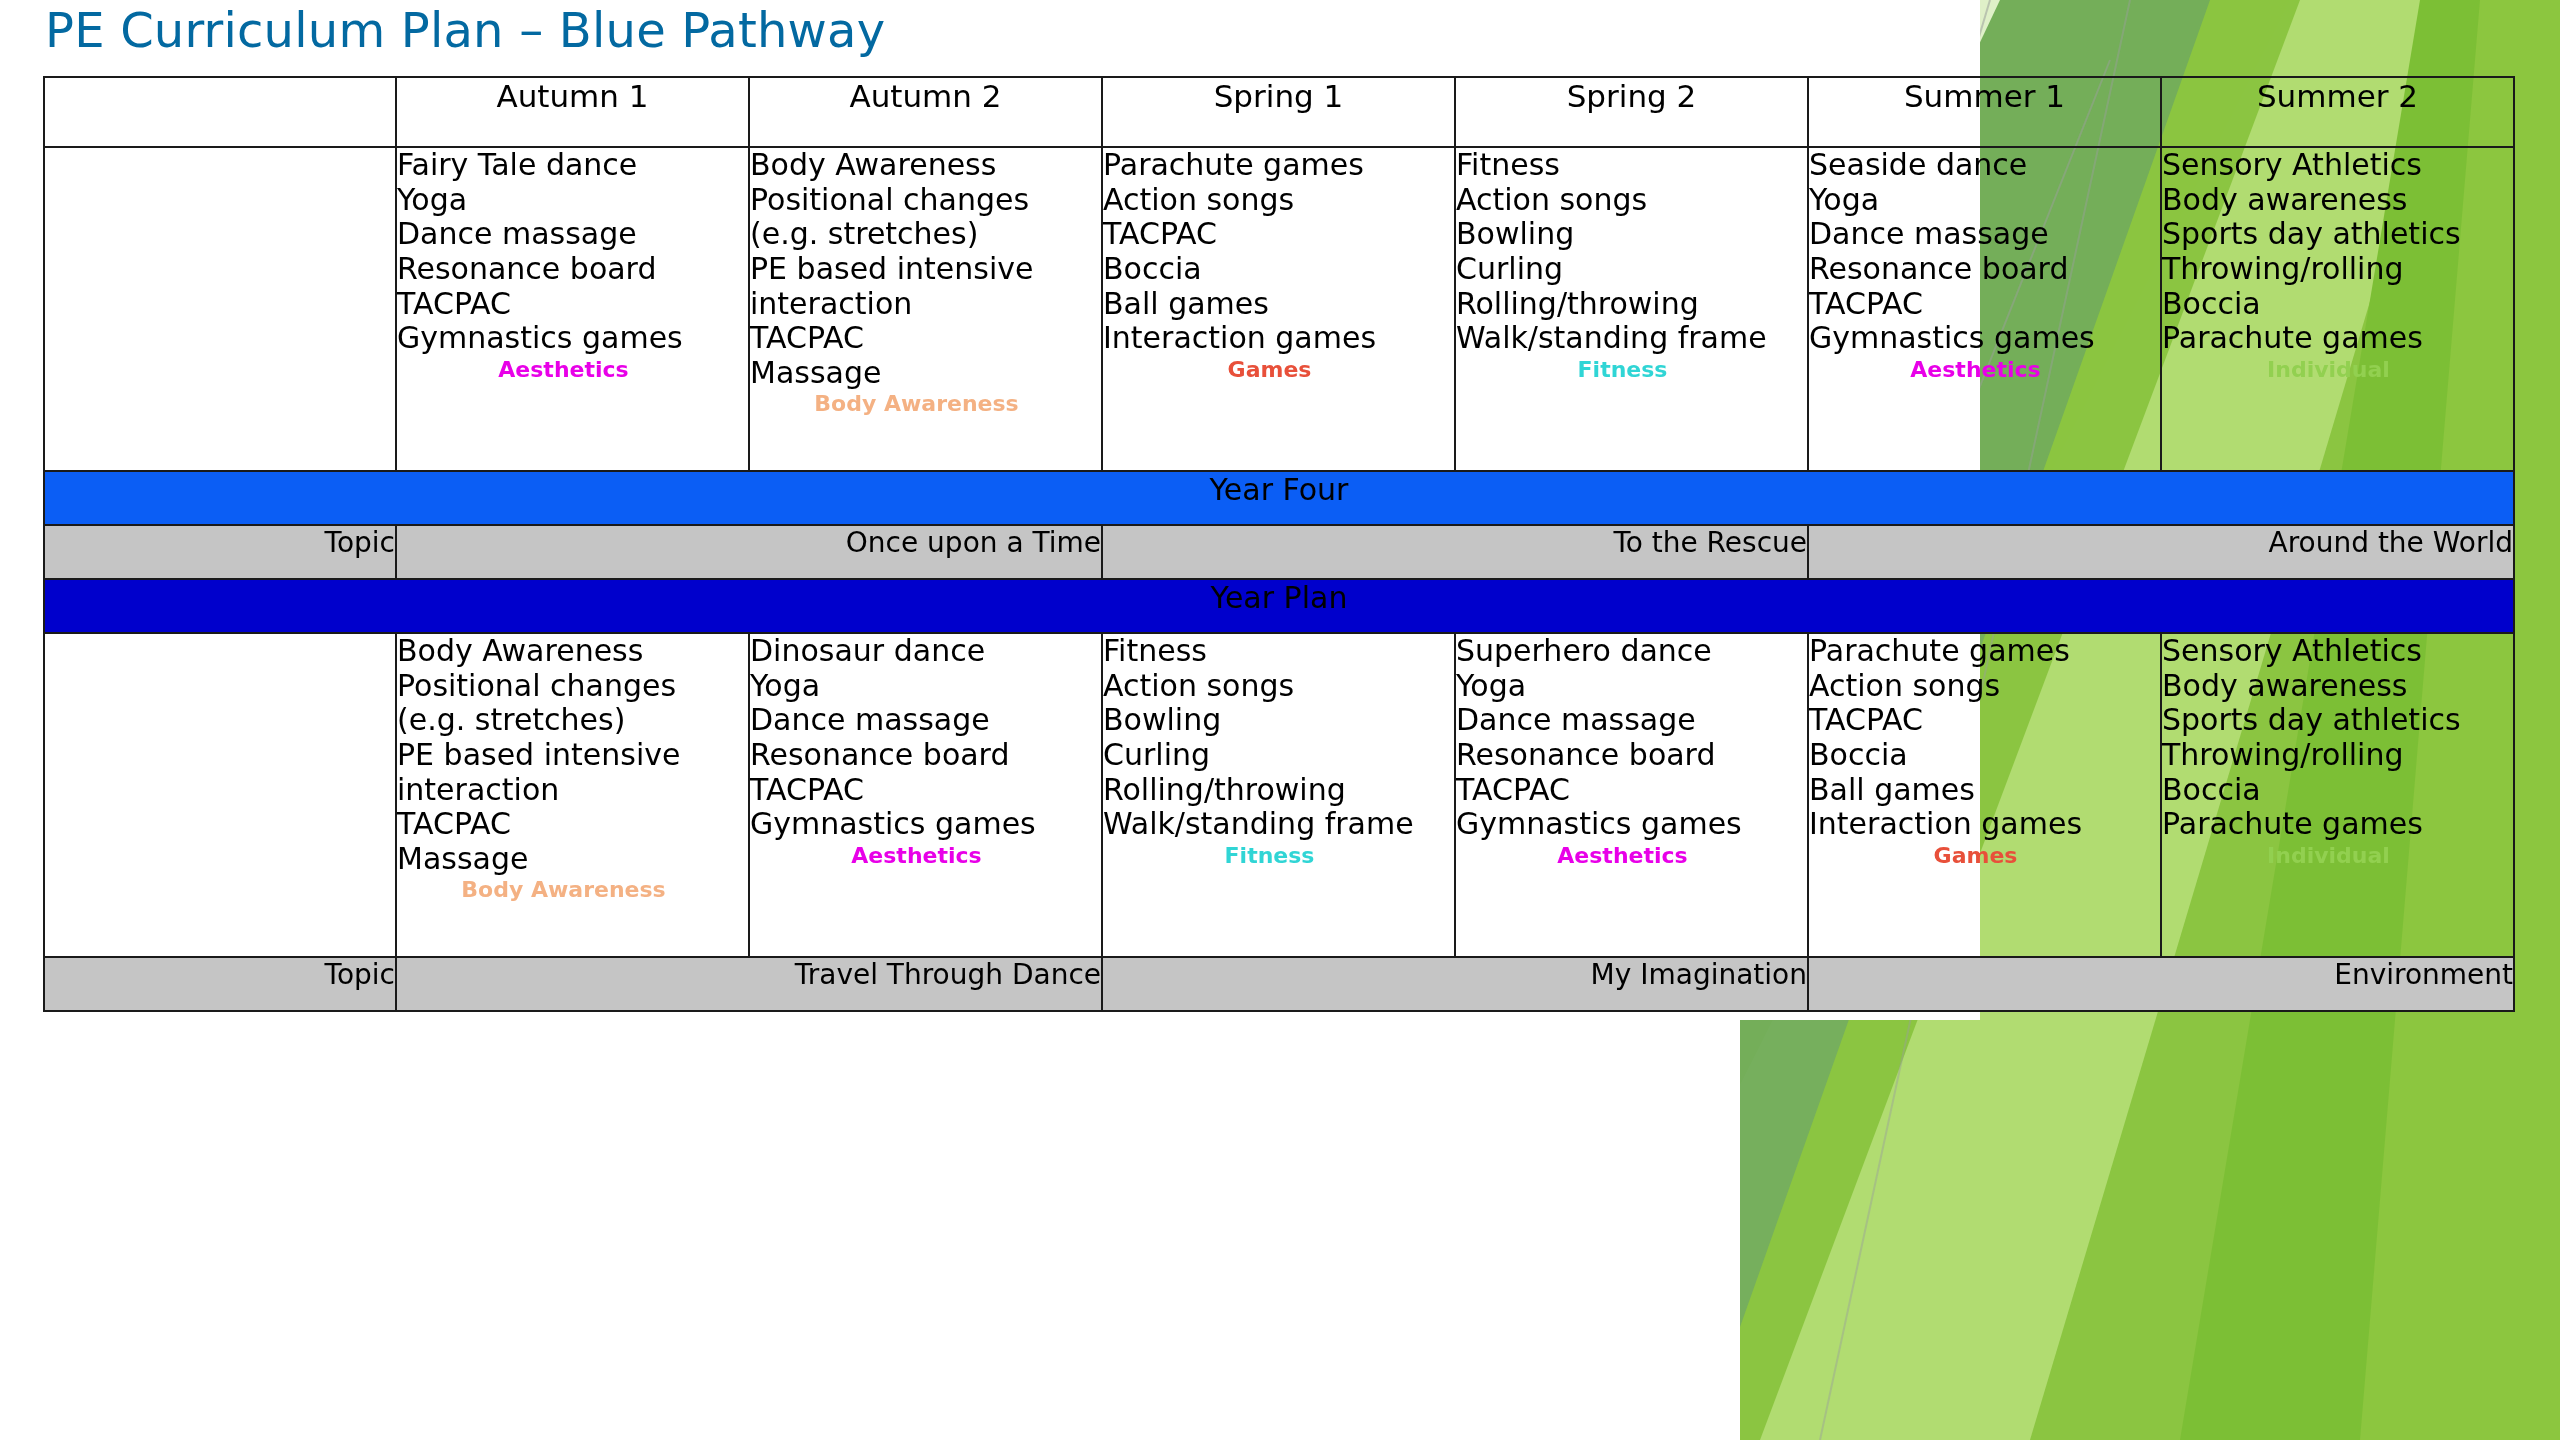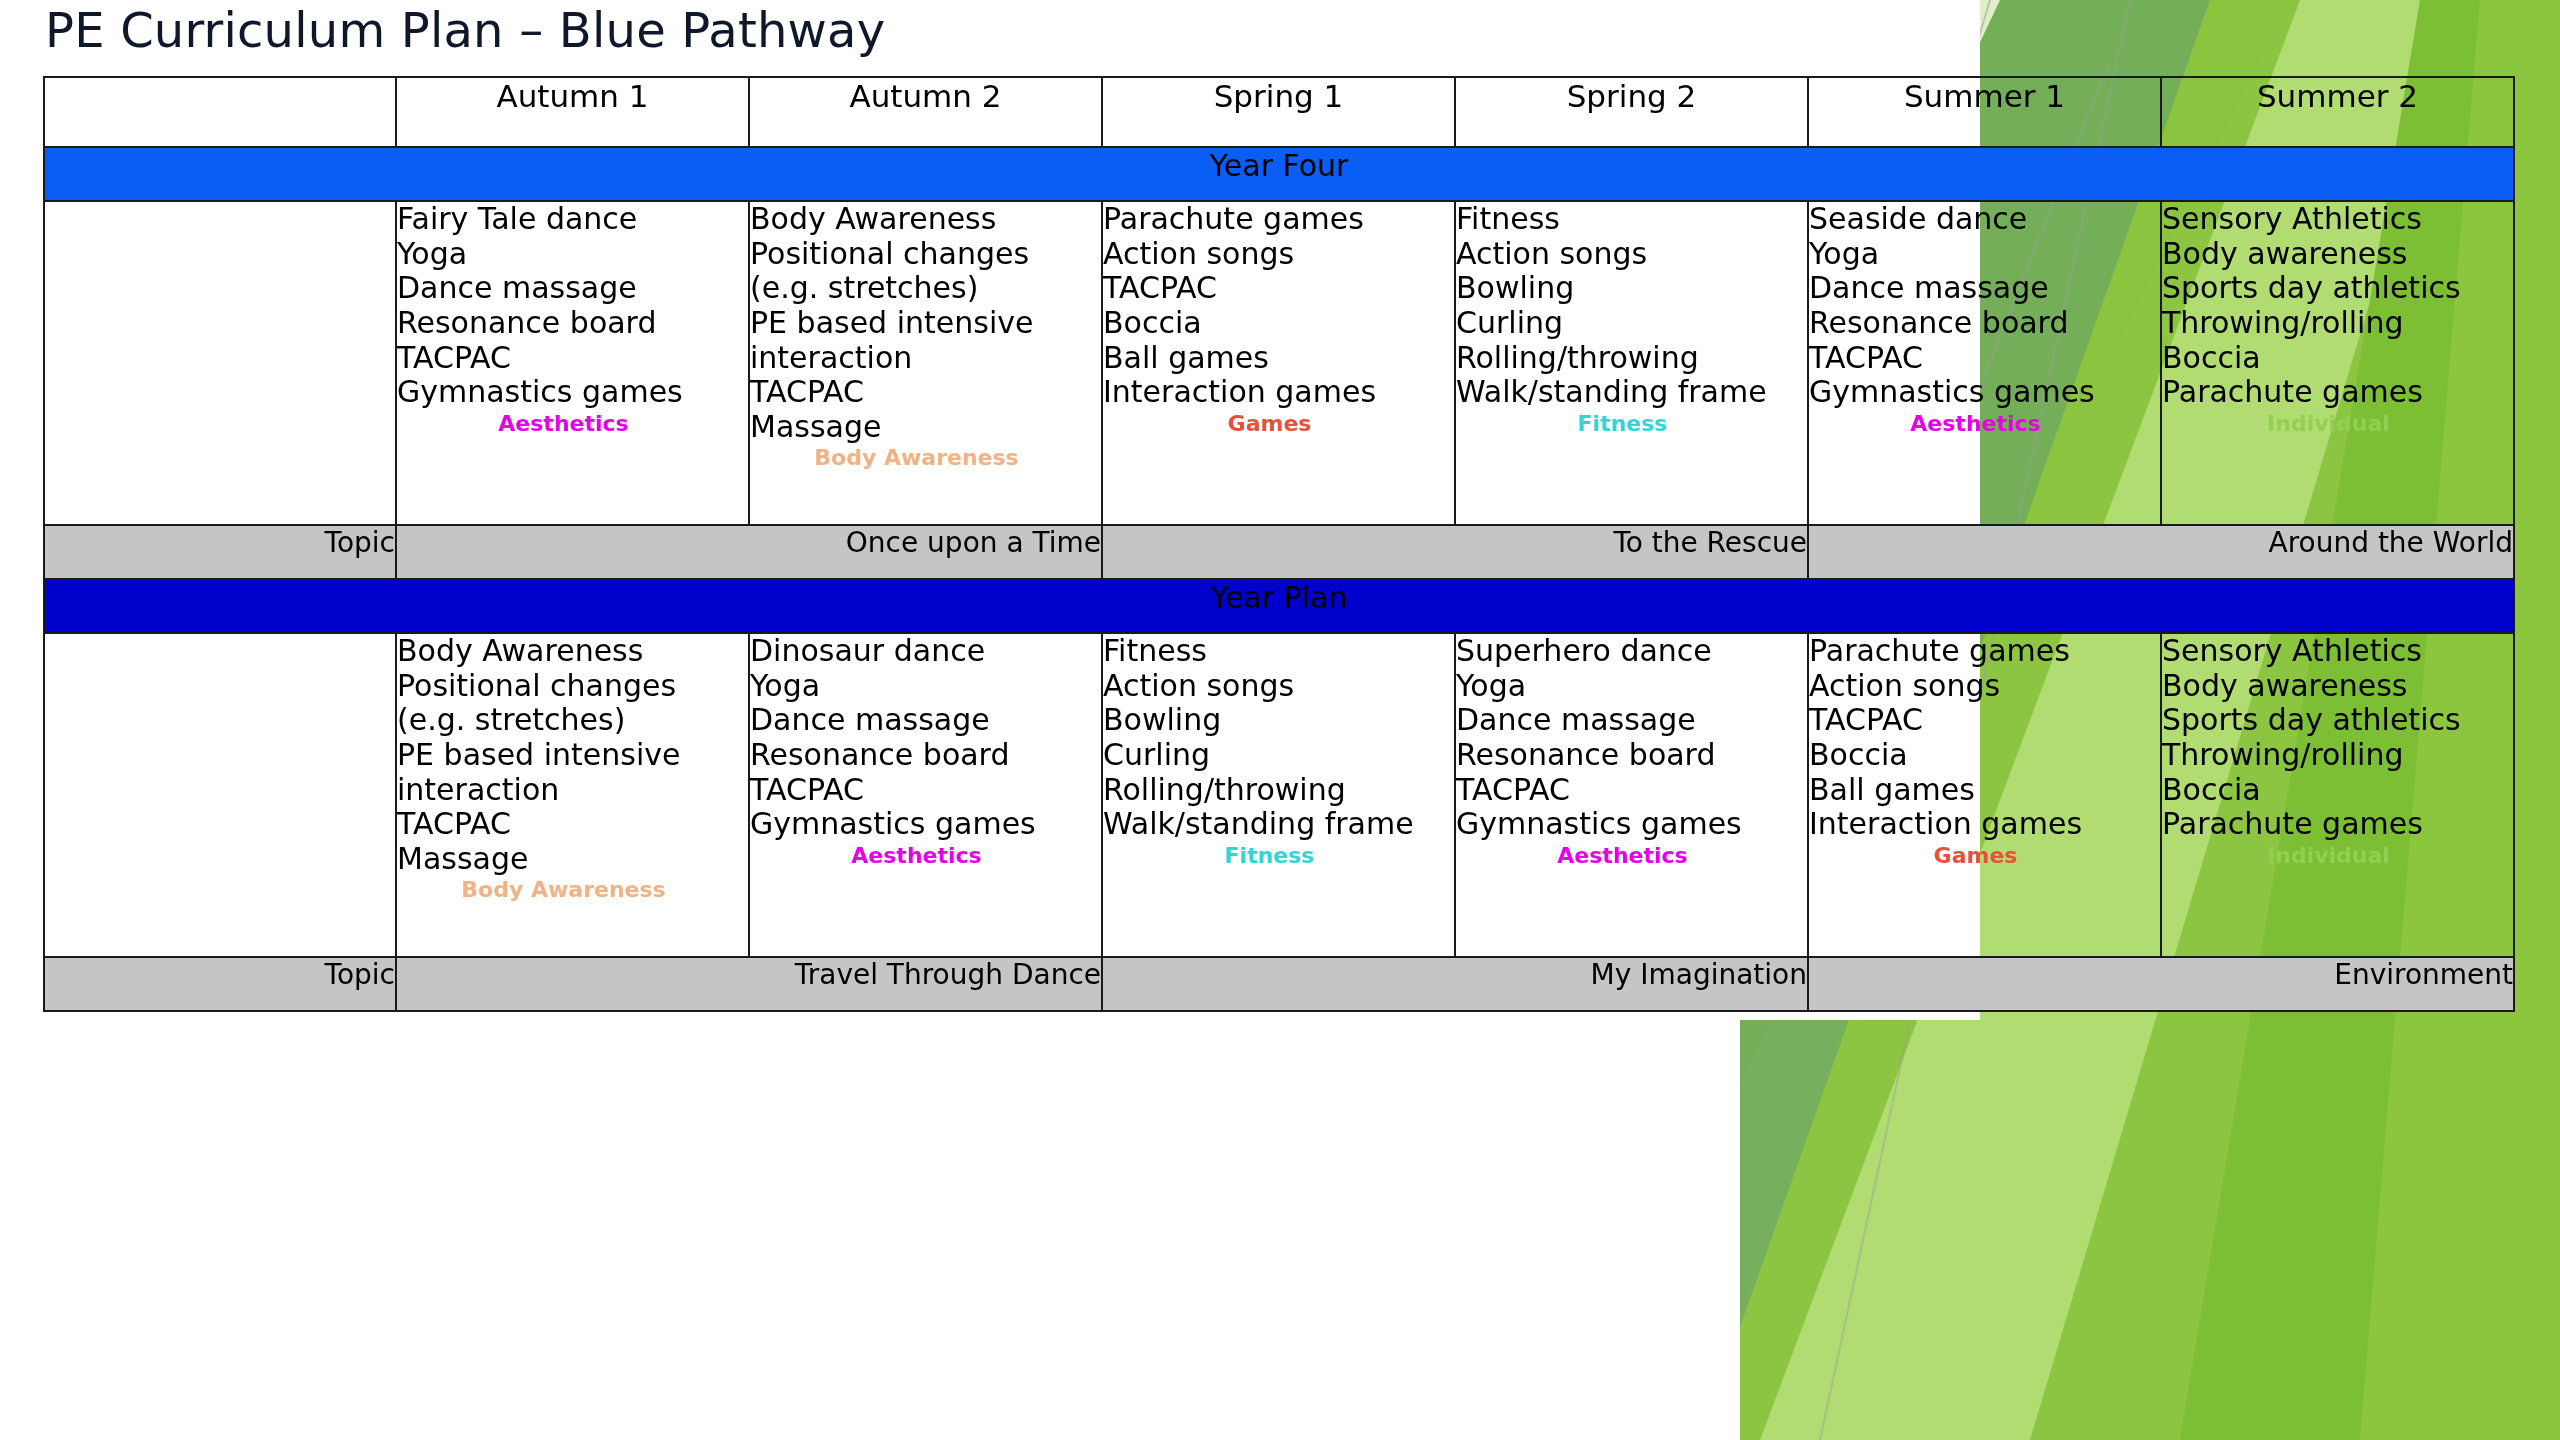--- a/index.html
+++ b/index.html
@@ -31,21 +31,21 @@
   }
 
   
   #page-title {
     position: absolute;
     left: 45px;
     top: 2px;
     z-index: 5;
     font-size: 48px;
     font-weight: 400;
-    color: #0f172a;
+    color: #0369a1;
     letter-spacing: 0.2px;
     white-space: nowrap;
   }
 
   
   #curriculum-table {
     position: absolute;
     left: 43px;
     top: 76px;
     width: 2470px;
@@ -177,23 +177,20 @@
         <tr>
           <td class="hdr-cell hdr-blank"></td>
           <td class="hdr-cell">Autumn 1</td>
           <td class="hdr-cell">Autumn 2</td>
           <td class="hdr-cell">Spring 1</td>
           <td class="hdr-cell">Spring 2</td>
           <td class="hdr-cell">Summer 1</td>
           <td class="hdr-cell">Summer 2</td>
         </tr>
         <tr>
-          <td colspan="7" class="year-banner year-four">Year Four</td>
-        </tr>
-        <tr>
           <td class="content-cell empty"></td>
           <td class="content-cell">
             <ul class="act-list">
               <li>Fairy Tale dance</li>
               <li>Yoga</li>
               <li>Dance massage</li>
               <li>Resonance board</li>
               <li>TACPAC</li>
               <li>Gymnastics games</li>
             </ul>
@@ -250,20 +247,23 @@
               <li>Body awareness</li>
               <li>Sports day athletics</li>
               <li>Throwing/rolling</li>
               <li>Boccia</li>
               <li>Parachute games</li>
             </ul>
             <span class="strand-label" style="color:#92d050">Individual</span>
           </td>
         </tr>
         <tr>
+          <td colspan="7" class="year-banner year-four">Year Four</td>
+        </tr>
+        <tr>
           <td class="topic-cell">Topic</td>
           <td class="topic-cell" colspan="2">Once upon a Time</td>
           <td class="topic-cell" colspan="2">To the Rescue</td>
           <td class="topic-cell" colspan="2">Around the World</td>
         </tr>
         <tr>
           <td colspan="7" class="year-banner year-five">Year Plan</td>
         </tr>
         <tr>
           <td class="content-cell empty"></td>

